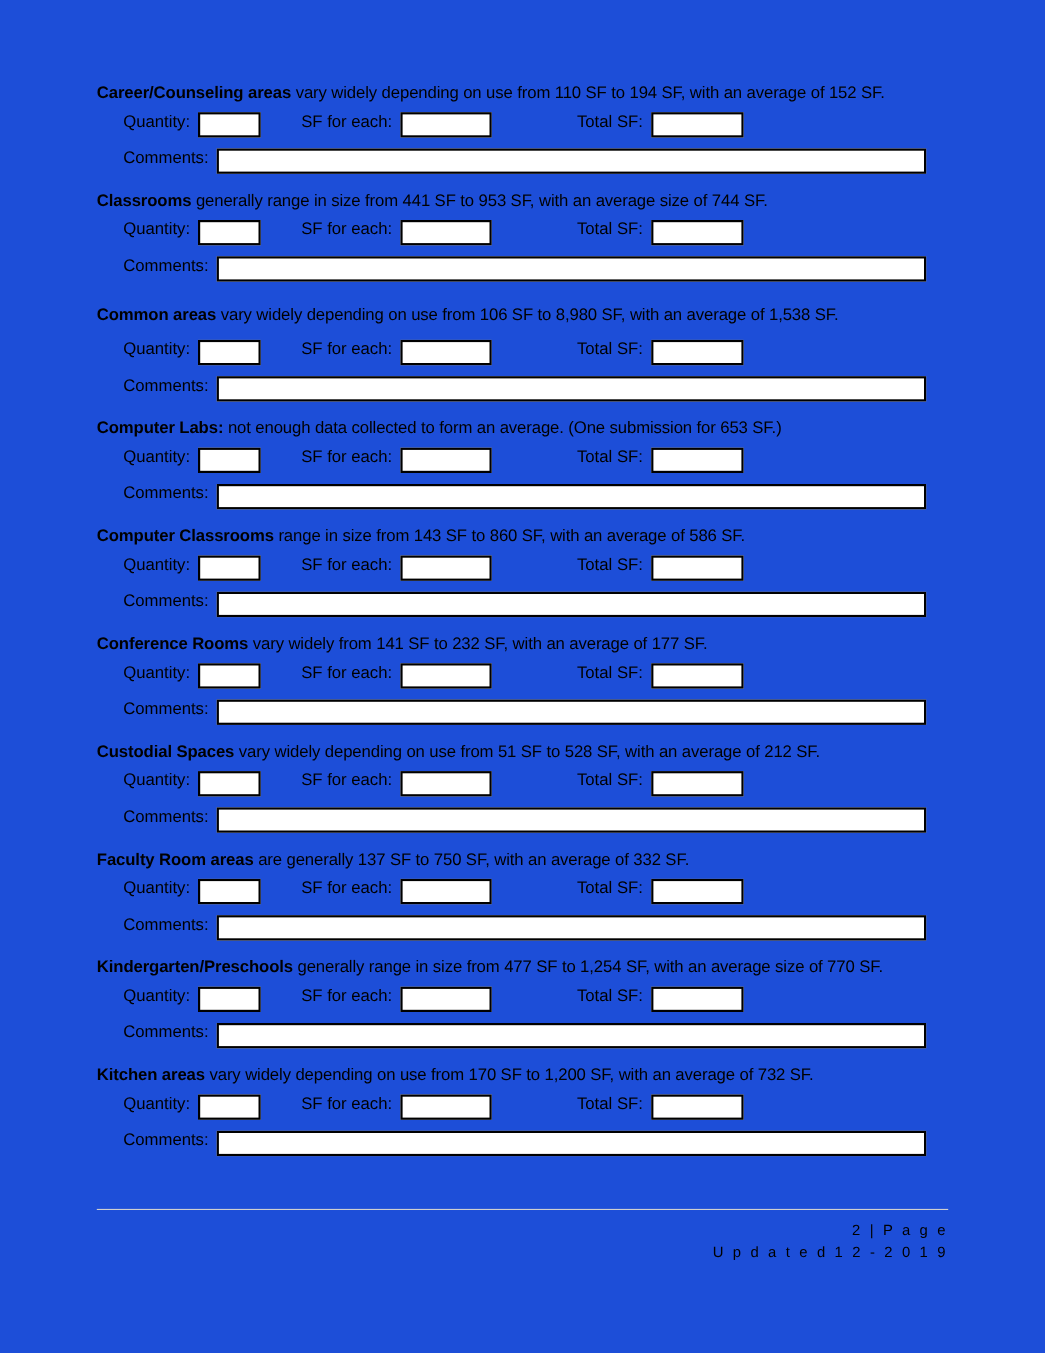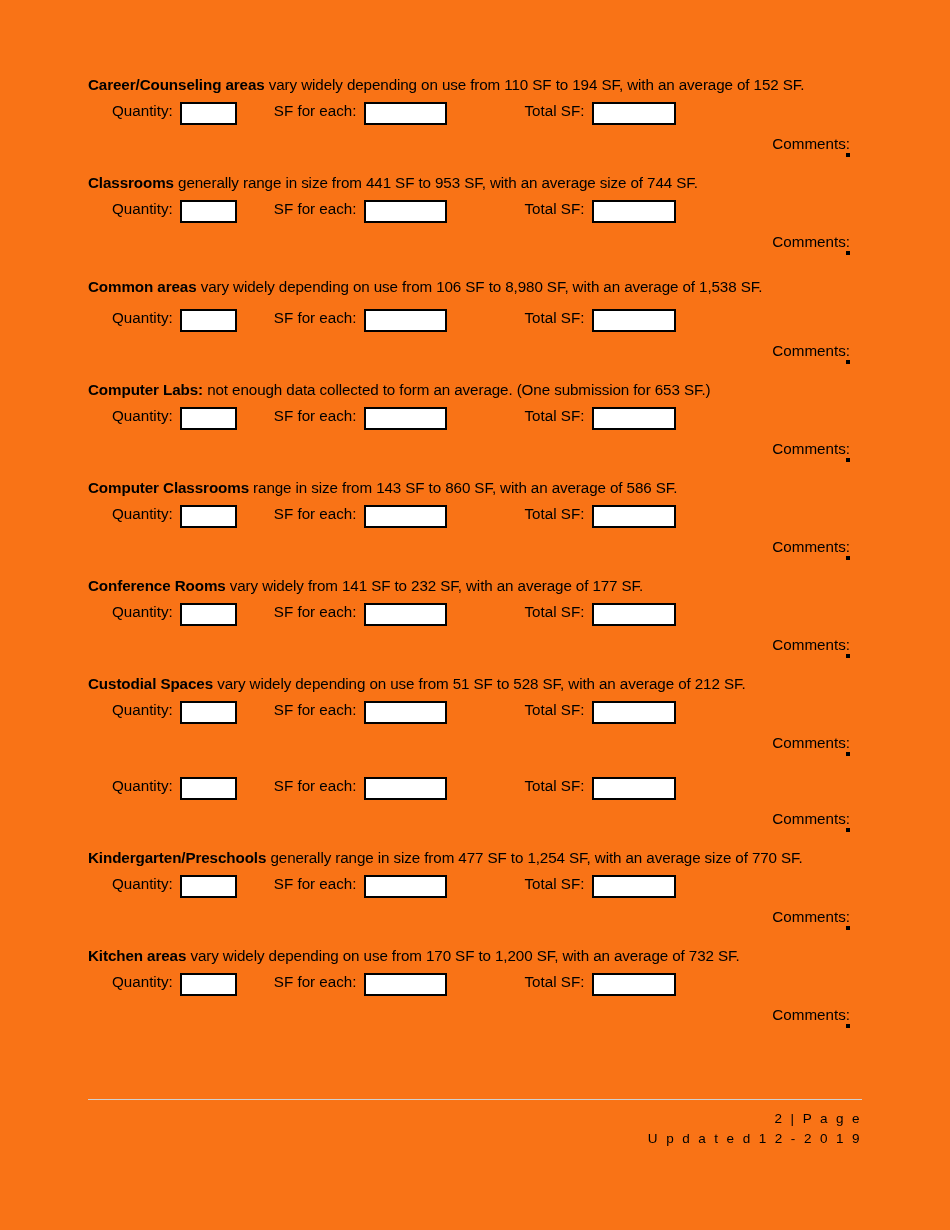--- a/index.html
+++ b/index.html
@@ -8,21 +8,21 @@
     background: #ffffff;
   }
   body {
     font-family: "Liberation Sans", sans-serif;
     color: #000000;
   }
   .page {
     position: relative;
     width: 950px;
     height: 1230px;
-    background: #f97316;
+    background: #1d4ed8;
     overflow: hidden;
     box-sizing: border-box;
   }
   .content {
     position: absolute;
     left: 88px;
     top: 74px;
     width: 762px;
   }
 
@@ -66,25 +66,24 @@
   .box-qty   { width: 57px; margin-left: 7px; }
   .box-each  { width: 83px; margin-left: 7px; }
   .box-total { width: 84px; margin-left: 8px; }
 
   .gap-a { width: 37px; }
   .gap-b { width: 78px; }
 
   
   .comments-row {
     display: flex;
-    align-items: flex-end;
+    align-items: flex-start;
     margin-top: 5px;
     padding-left: 24px;
     height: 26px;
-    flex-direction: column;
   }
   .box-comments {
     border: 2px solid #000;
     background: #ffffff;
     height: 23px;
     box-sizing: border-box;
     margin-left: 7px;
     flex: 1 1 auto;
   }
   .spacer-8  { flex: 0 0 8px; }
@@ -262,20 +261,23 @@
     </div>
     <div class="comments-row">
       <span class="field-label">Comments:</span>
       <span class="box-comments"></span>
       <span class="spacer-8"></span>
     </div>
     <div class="sec-gap"></div>
   </div>
 
   <div class="section">
+    <p class="desc">
+      <span class="lead">Faculty Room areas</span><span> are generally 137 SF to 750 SF, with an average of 332 SF.</span>
+    </p>
     <div class="field-row">
       <span class="field-label">Quantity:</span>
       <span class="box box-qty"></span>
       <span class="gap-a"></span>
       <span class="field-label">SF for each:</span>
       <span class="box box-each"></span>
       <span class="gap-b"></span>
       <span class="field-label">Total SF:</span>
       <span class="box box-total"></span>
     </div>

